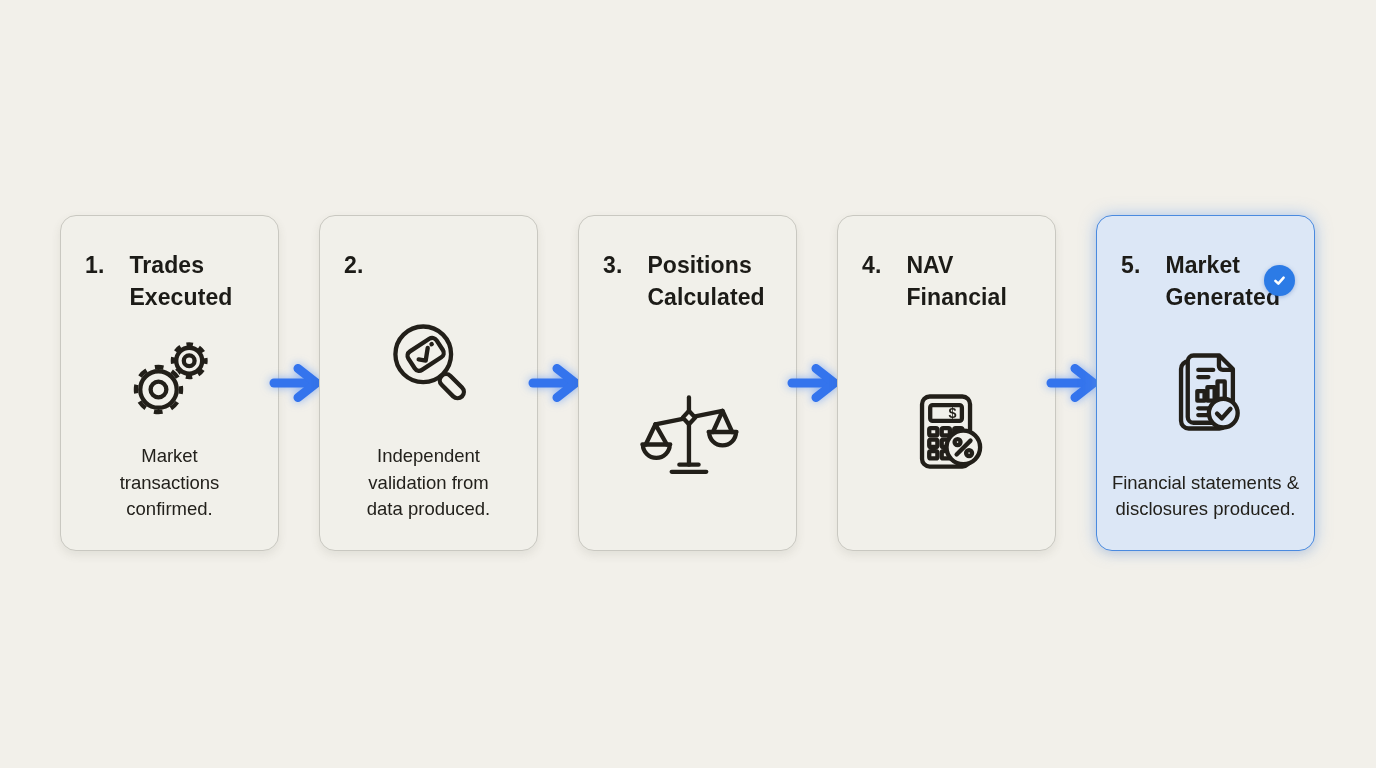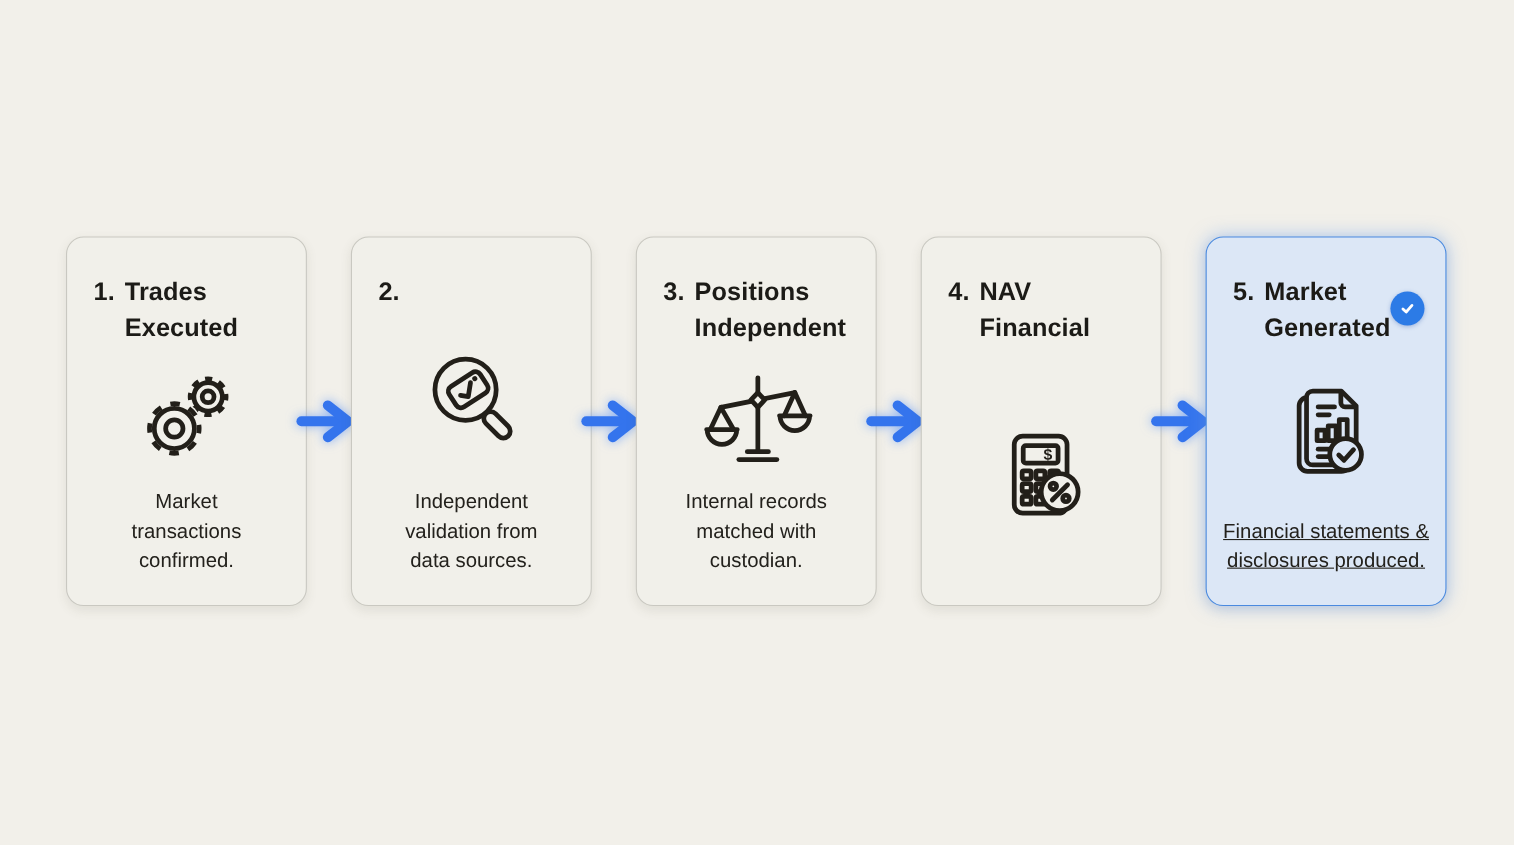--- a/index.html
+++ b/index.html
@@ -25,37 +25,37 @@
     background:#DCE7F6;
     border:1.5px solid #4A8ADF;
     box-shadow:0 0 16px rgba(105,160,240,0.50),0 4px 10px rgba(80,74,60,0.07);
   }
   .title{
     display:flex;gap:9px;align-self:flex-start;
     margin:33px 0 0 24px;
     font-size:23px;font-weight:600;color:#1C1B17;
     line-height:1.4;letter-spacing:.1px;
   }
-  .ttext{max-width:118px;}
+  .ttext{max-width:118px;margin-left:16px;}
   .iconwrap{flex:1;display:flex;align-items:center;justify-content:center;width:100%;}
   svg.step-icon{width:96px;height:96px;overflow:visible;display:block;}
   .ink{stroke:#221F19;fill:none;stroke-width:4.5;stroke-linecap:round;stroke-linejoin:round;}
   .teeth{stroke-linecap:butt;}
   .bgfill{fill:#F1F0EA;}
   .card--active .bgfill{fill:#DCE7F6;}
   .desc{
     margin:0 0 27px;
     font-size:18.5px;line-height:1.44;color:#23211C;
     text-align:center;font-weight:400;
   }
   .card.c1 .desc{max-width:150px;}
   .card.c2 .desc{max-width:152px;}
   .card.c3 .desc{max-width:166px;}
   .card.c4 .desc{max-width:162px;}
-  .card.c5 .desc{max-width:196px;text-decoration:underline;}
+  .card.c5 .desc{max-width:196px;}
   .arrow{
     width:40px;display:flex;align-items:center;justify-content:center;
   }
   .arrow svg{
     width:62px;height:44px;flex:none;
     filter:drop-shadow(0 0 5px rgba(96,150,245,0.70));
   }
   .arrow .ablue{stroke:#3474ED;fill:none;stroke-width:9;stroke-linecap:round;stroke-linejoin:round;}
   .badge{
     position:absolute;top:49px;right:19px;
@@ -107,52 +107,51 @@
       <svg class="step-icon" viewBox="0 0 100 100">
         <circle class="ink" cx="44" cy="42" r="29"></circle>
         <g transform="rotate(-33 46.5 42)">
           <rect class="ink bgfill" x="29" y="30.5" width="35" height="23" rx="5.5"></rect>
           <circle cx="57.5" cy="36.5" r="2.4" fill="#221F19" stroke="none"></circle>
           <path class="ink" d="M37.5 42.5 L43 47.5 L52 37.5" stroke-width="4"></path>
         </g>
         <rect class="ink" x="63" y="60.5" width="30" height="13" rx="6.5" transform="rotate(45 66 66)"></rect>
       </svg>
     </div>
-    <p class="desc">Independent validation from data sources.</p>
+    <p class="desc">Independent validation from data produced.</p>
   </section>
 
   <div class="arrow">
     <svg viewBox="0 0 62 44">
       <path class="ablue" d="M6 22 H42"></path>
       <path class="ablue" d="M30 7.5 L48.5 22 L30 36.5"></path>
     </svg>
   </div>
 
   <section class="card c3">
     <h2 class="title">
         <span class="num">3.</span>
-        <span class="ttext">Positions Independent</span>
+        <span class="ttext">Positions Calculated</span>
       </h2>
     <div class="iconwrap">
       <svg class="step-icon" viewBox="0 0 100 100">
         <path class="ink" d="M51 14 V84"></path>
         <path class="ink" d="M16 42 L86 28"></path>
         <polygon class="ink bgfill" points="51,28 57.5,35 51,42 44.5,35" stroke-width="4"></polygon>
 
         <path class="ink" d="M16 42 L6 63 M16 42 L28 63" stroke-width="4"></path>
         <path class="ink" d="M2.5 63 H31.5 M3 63 A14 14 0 0 0 31 63" stroke-width="4"></path>
 
         <path class="ink" d="M86 28 L76 50 M86 28 L96 50" stroke-width="4"></path>
         <path class="ink" d="M71.5 50 H100.5 M72 50 A14 14 0 0 0 100 50" stroke-width="4"></path>
 
         <path class="ink" d="M41 84 H61"></path>
         <path class="ink" d="M33 91.5 H69"></path>
       </svg>
     </div>
-    <p class="desc">Internal records matched with custodian.</p>
   </section>
 
   <div class="arrow">
     <svg viewBox="0 0 62 44">
       <path class="ablue" d="M6 22 H42"></path>
       <path class="ablue" d="M30 7.5 L48.5 22 L30 36.5"></path>
     </svg>
   </div>
 
   <section class="card c4">

